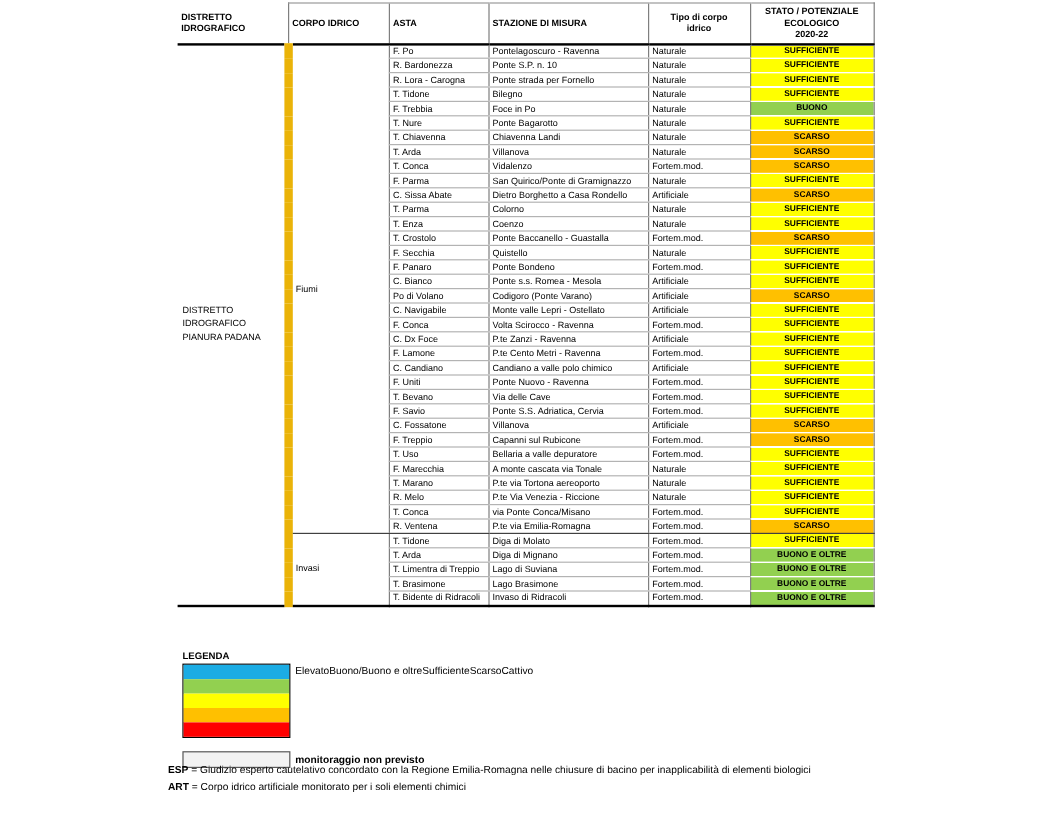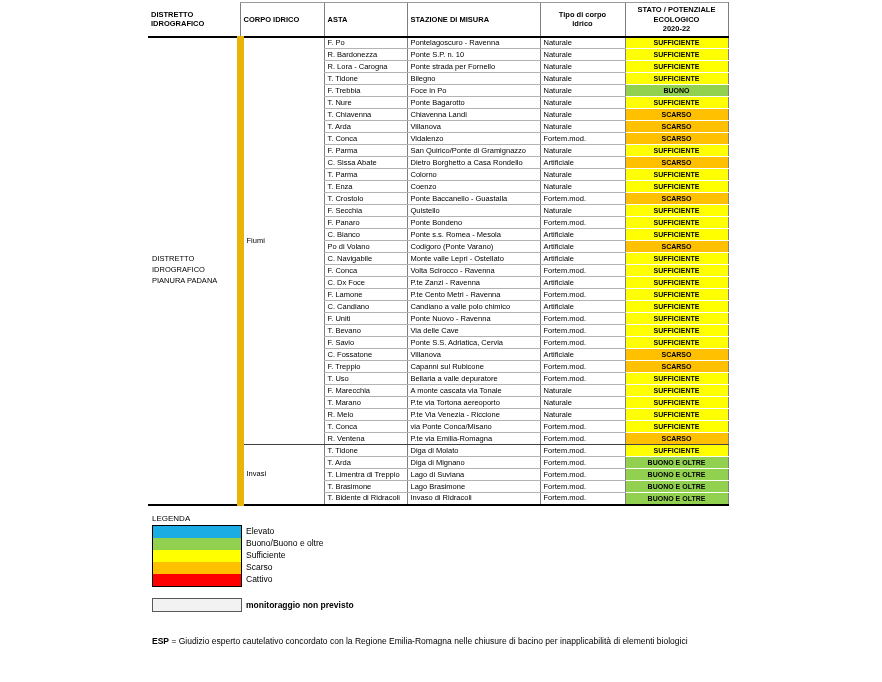--- a/index.html
+++ b/index.html
@@ -22,32 +22,32 @@
   td.c1{border-right:1px solid #7f7f7f;vertical-align:middle;white-space:pre-line;
         line-height:1.45;padding-left:4px;}
   td.corpo{border-left:7px solid #eab308;vertical-align:middle;margin-top:29px;}
   td.cdata{border-left:1px solid #7f7f7f;border-bottom:1px solid #b3b3b3;}
   td.status{border-left:1px solid #7f7f7f;border-right:1px solid #7f7f7f;
             border-bottom:1px solid #ffffff;text-align:center;font-weight:bold;font-size:7px;}
   td.group-end{border-bottom:1px solid #404040;}
 
   
   .legend{position:absolute;left:152px;top:514px;}
-  .legend-title{font-size:8px;font-weight:normal;margin-bottom:2px;}
+  .legend-title{font-size:8px;font-weight:bold;margin-bottom:2px;margin-top:28px;}
   .legend-flex{display:flex;align-items:flex-start;}
   .legend-colors{border:1px solid #000;width:88px;}
   .legend-band{width:88px;height:12px;}
-  .legend-labels{display:flex;flex-direction:column;margin-left:4px;}
+  .legend-labels{display:flex;flex-direction:row;margin-left:4px;}
   .legend-label{height:12px;line-height:12px;font-size:8.5px;}
   .legend-extra{display:flex;align-items:center;margin-top:11px;}
   .legend-extra-swatch{width:88px;height:12px;border:1px solid #595959;background:#f2f2f2;}
   .legend-extra-label{font-size:8.5px;margin-left:4px;font-weight:bold;}
 
   
-  .footnotes{position:absolute;left:152px;top:634px;}
+  .footnotes{position:absolute;left:140px;top:634px;}
   .footnote{font-size:8.5px;line-height:14px;white-space:nowrap;}
   .footnote b{font-weight:bold;}
 </style>
 </head>
 <body>
 
 <div class="page">
 
   <div class="table-wrap">
     <table>
@@ -336,15 +336,16 @@
         </div>
     </div>
     <div class="legend-extra">
       <div class="legend-extra-swatch" id="legend-extra-swatch" style="background: rgb(242, 242, 242);"></div>
       <div class="legend-extra-label">monitoraggio non previsto</div>
     </div>
   </div>
 
   <div class="footnotes" id="footnotes">
       <div class="footnote"><b>ESP</b><span> = Giudizio esperto cautelativo concordato con la Regione Emilia-Romagna nelle chiusure di bacino per inapplicabilità di elementi biologici</span></div>
+      <div class="footnote"><b>ART</b><span> = Corpo idrico artificiale monitorato per i soli elementi chimici</span></div>
     </div>
 
 </div>
 
 </body></html>

